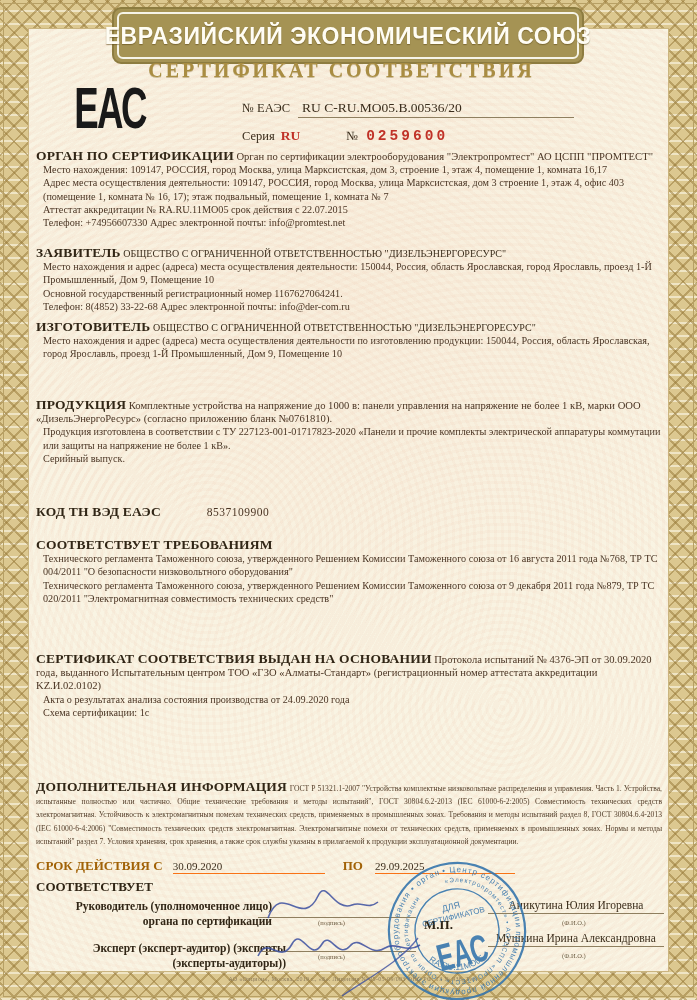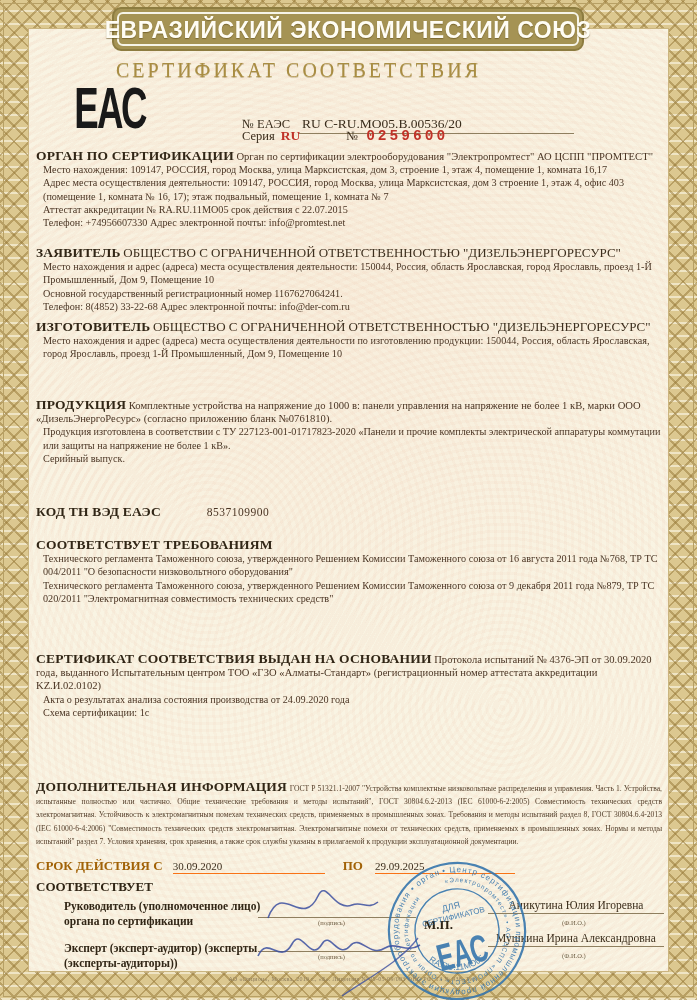--- a/index.html
+++ b/index.html
@@ -12,62 +12,62 @@
       repeating-linear-gradient(-45deg, rgba(150,120,55,.50) 0 2px, rgba(255,255,255,0) 2px 11px),
       repeating-linear-gradient(0deg, rgba(255,252,240,.55) 0 2px, rgba(255,255,255,0) 2px 13px);}
   .frame::after{content:"";position:absolute;inset:3px;border:1px solid #b7a065;}
   .inner{position:absolute;inset:28px;z-index:1;background:#f9f4e3;box-shadow:inset 0 0 0 1px #c9b67f;}
   .inner::before{content:"";position:absolute;inset:0;
     background:
       radial-gradient(circle at 50% 28%, rgba(233,160,130,.08), rgba(255,255,255,0) 55%),
       repeating-radial-gradient(circle at 28% 55%, rgba(226,150,120,.055) 0 3px, rgba(255,255,255,0) 3px 7px),
       repeating-radial-gradient(circle at 74% 72%, rgba(226,150,120,.055) 0 3px, rgba(255,255,255,0) 3px 7px);}
   
-  .banner{position:absolute;left:112px;top:7px;width:472px;height:44px;z-index:3;
+  .banner{position:absolute;left:112px;top:7px;width:472px;height:57px;z-index:3;
           background:#a59354;border-radius:9px;border:2px solid #8d7c40;
           display:flex;align-items:center;justify-content:center;box-sizing:border-box;}
   .banner::before{content:"";position:absolute;inset:3px;border:2px solid rgba(255,255,248,.9);border-radius:6px;}
   .banner span{font-family:"Liberation Sans",sans-serif;font-weight:700;font-size:23px;color:#fffdf4;
                letter-spacing:.5px;transform:scaleY(1.08);text-shadow:0 1px 1px rgba(90,70,20,.55);white-space:nowrap;}
   .eac-mark{position:absolute;left:74px;top:76px;width:72px;height:62px;z-index:3;
             display:flex;align-items:center;justify-content:center;}
   .eac-mark span{font-family:"Liberation Sans",sans-serif;font-weight:700;font-size:47px;color:#191919;
                  letter-spacing:-2px;transform:scale(.78,1.22);}
   .doc-title{position:absolute;left:0;top:59px;width:597px;text-align:center;z-index:3;
-             font-weight:400;font-size:20px;letter-spacing:3px;color:#a98d42;
-             text-shadow:0 1px 0 rgba(120,95,30,.35);}
-  .num-line{position:absolute;left:242px;top:116px;z-index:3;font-size:12.5px;color:#3a2d1c;}
+             font-weight:700;font-size:20px;letter-spacing:3px;color:#a98d42;
+             text-shadow:0 1px 0 rgba(120,95,30,.35);padding-left:43px;}
+  .num-line{position:absolute;left:242px;top:100px;z-index:3;font-size:12.5px;color:#3a2d1c;}
   .num-value{display:inline-block;min-width:268px;margin-left:8px;padding:0 4px 1px;font-size:13.5px;
              border-bottom:1px solid #8f7f5f;}
   .series-line{position:absolute;left:242px;top:128px;z-index:3;font-size:12.5px;color:#3a2d1c;}
   .series-value{color:#c03228;font-weight:700;font-size:13.5px;margin-left:6px;}
   .blank-no-label{margin-left:46px;}
   .serial{font-family:"Liberation Mono",monospace;font-weight:700;font-size:14.5px;color:#c03228;
           letter-spacing:3px;margin-left:8px;}
   
   .sec{position:absolute;left:36px;width:626px;z-index:2;font-size:10.2px;line-height:13.2px;color:#4a3524;}
   .sec p{margin:0 0 0 7px;}
   .sec p.first{margin-left:0;}
   .h{font-weight:700;font-size:13.5px;color:#312616;letter-spacing:.2px;}
   .lead{font-size:10.6px;margin-top:11px;}
-  .lead.caps{font-size:13px;color:#3c2e1d;}
+  .lead.caps{font-size:10px;color:#3c2e1d;}
   .kod-value{font-size:11.5px;margin-left:46px;letter-spacing:.5px;}
   .tiny{font-size:7.6px;line-height:9.8px;text-align:justify;color:#55402c;}
   .sec.just{text-align:justify;}
   
   .validity{position:absolute;left:36px;top:856px;z-index:2;white-space:nowrap;}
   .vh{font-weight:700;font-size:13px;color:#a16207;}
   .date-cell{display:inline-block;border-bottom:1px solid #f97316;
              font-size:11px;color:#3c2e1d;padding-bottom:1px;}
   .dc1{width:152px;margin-left:10px;}
   .po{margin-left:18px;}
   .dc2{width:140px;margin-left:12px;}
   .incl{position:absolute;left:36px;top:879px;z-index:2;font-weight:700;font-size:13px;color:#312616;}
   
-  .sig-label{position:absolute;z-index:2;font-weight:700;font-size:11.5px;line-height:15px;color:#312616;}
+  .sig-label{position:absolute;z-index:2;font-weight:700;font-size:11.5px;line-height:15px;color:#312616;text-align:right;}
   .lbl1{left:64px;top:899px;width:208px;}
   .lbl2{left:64px;top:941px;width:222px;}
   .sig-line{position:absolute;z-index:2;border-bottom:1px solid #8f7f5f;height:1px;}
   .sl1{left:258px;top:916px;width:158px;}
   .sl2{left:258px;top:950px;width:158px;}
   .caption{position:absolute;z-index:2;font-size:6.5px;color:#6f5f45;}
   .mp{position:absolute;left:424px;top:917px;z-index:2;font-weight:700;font-size:13px;color:#2c2212;}
   .name-cell{position:absolute;z-index:2;border-bottom:1px solid #8f7f5f;text-align:center;
              font-size:11.5px;color:#3a2c1a;padding-bottom:2px;}
   .nc1{left:488px;top:899px;width:176px;}

